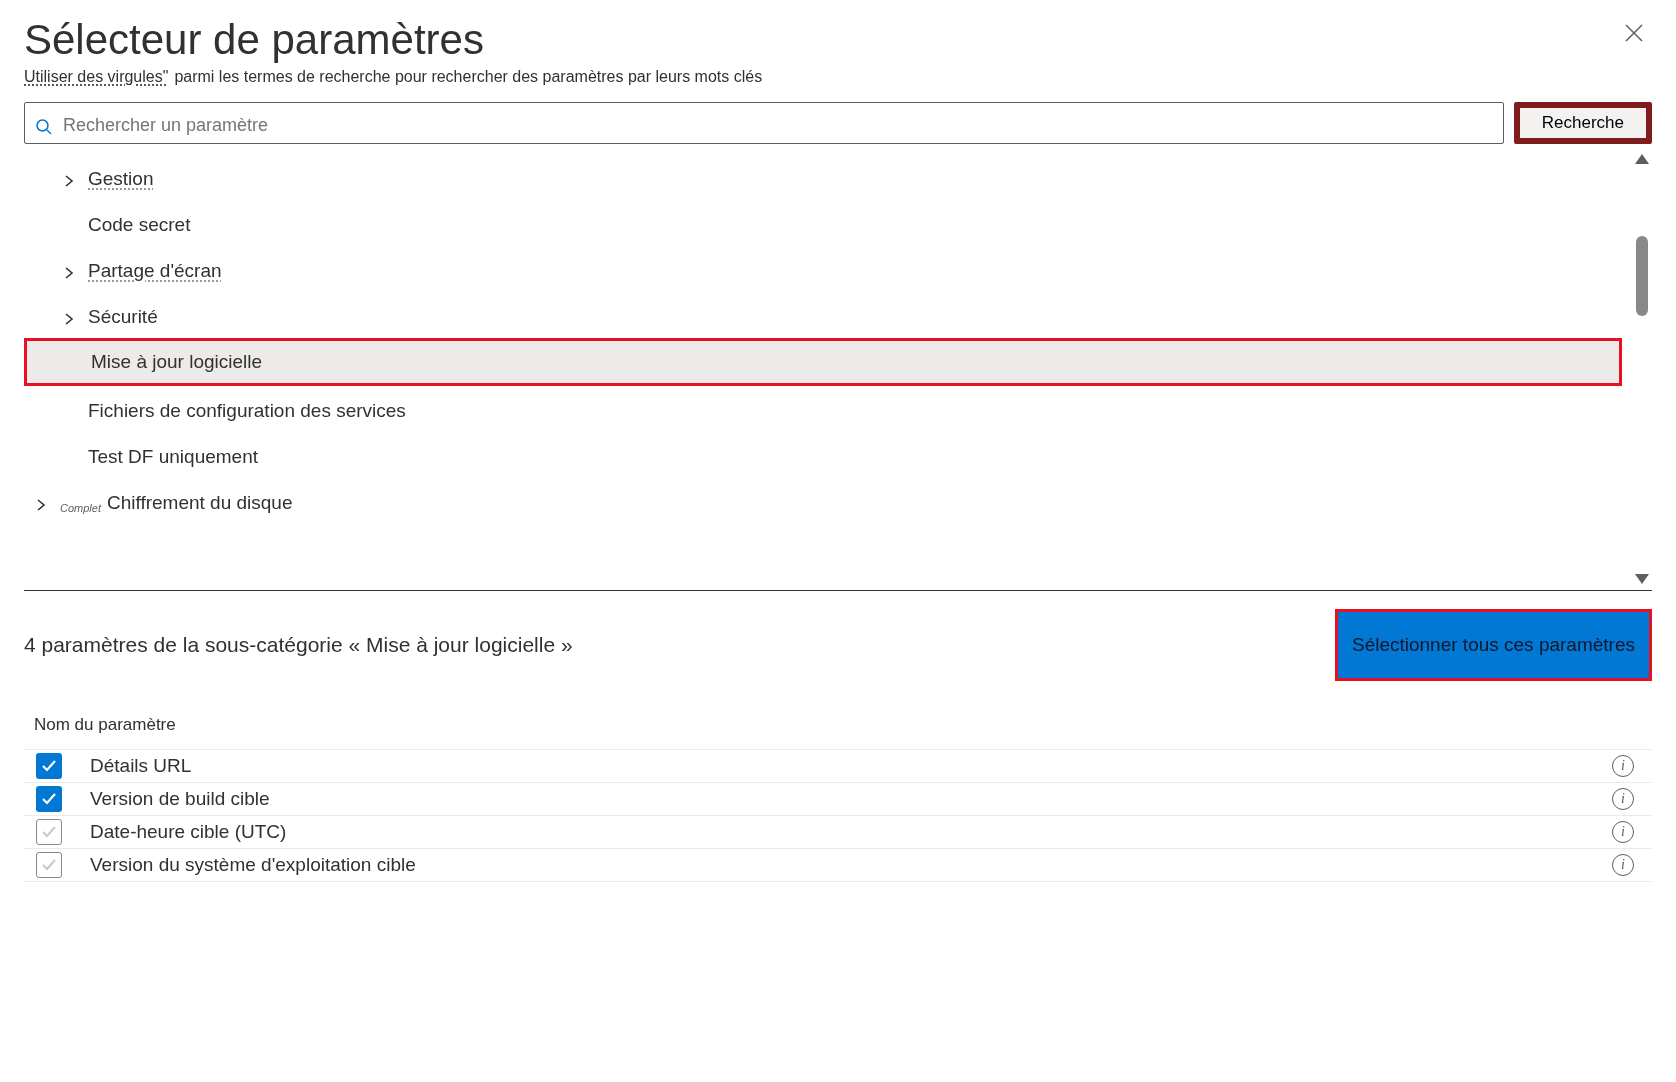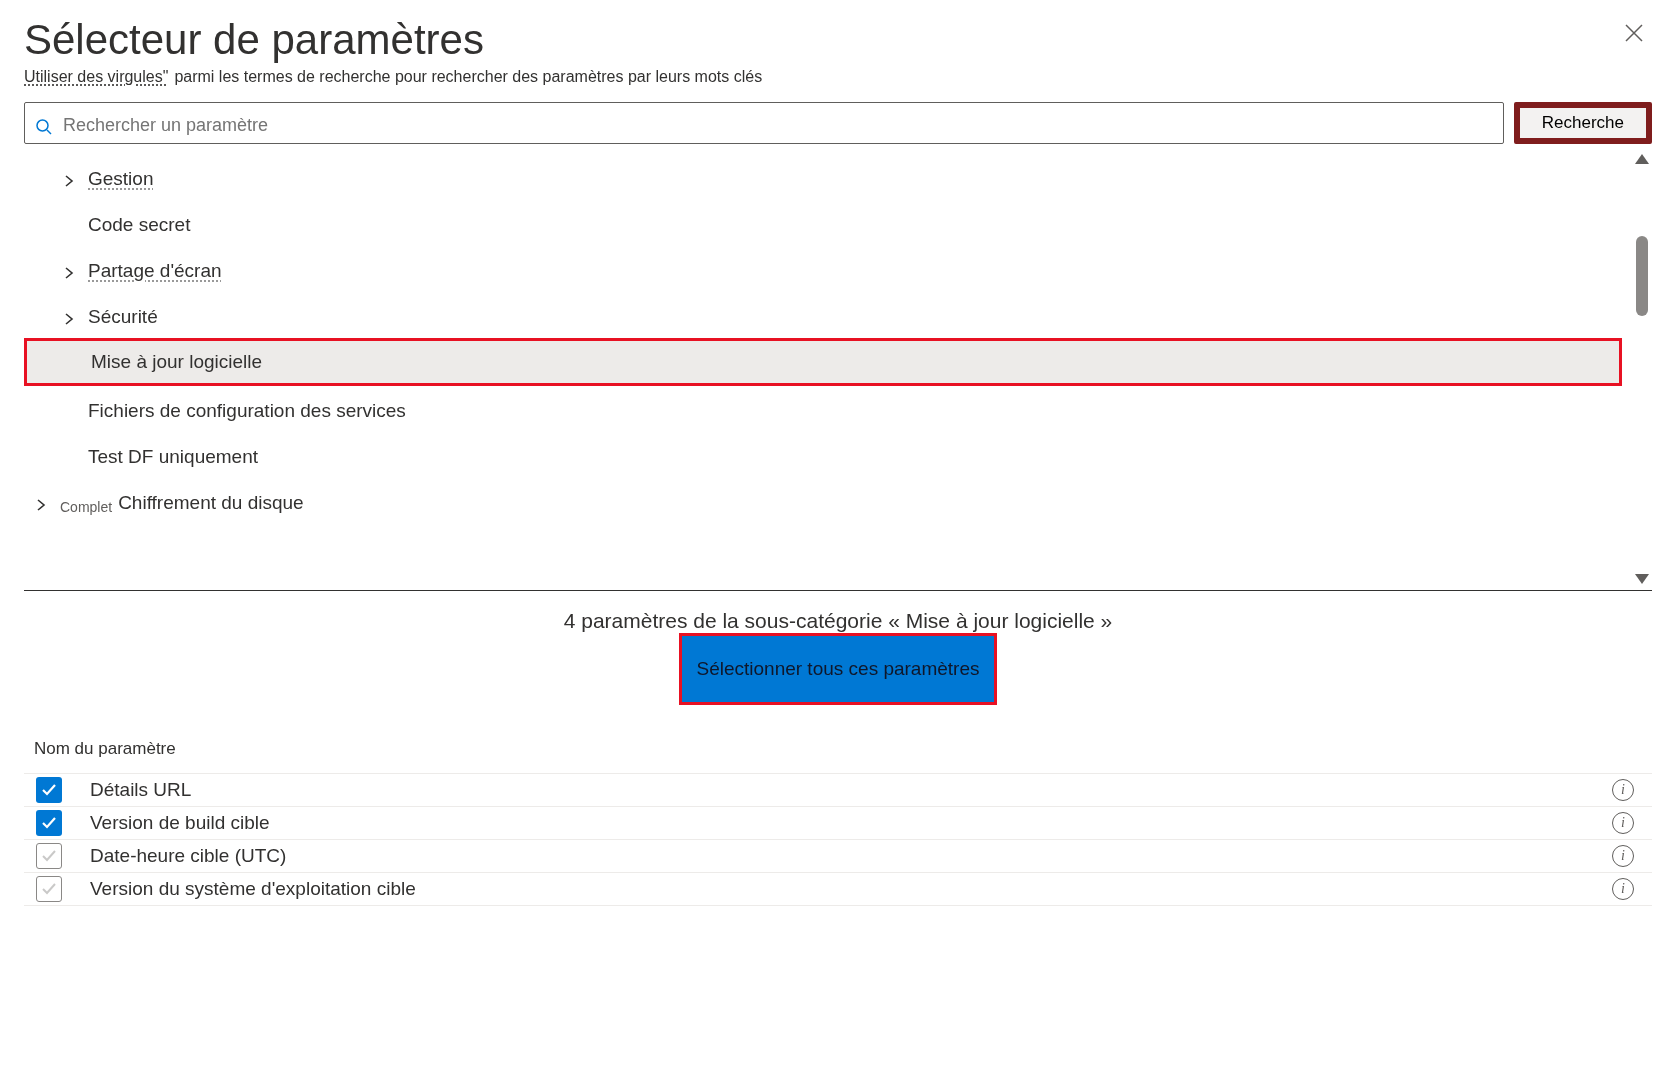--- a/index.html
+++ b/index.html
@@ -133,26 +133,27 @@
     .tree-label.no-under {
       text-decoration: none;
     }
     .selected-item {
       background: #edebe9;
       border: 3px solid #e81123;
       padding-left: 57px;
       margin-left: 0;
     }
     .badge {
-      font-size: 14px;
+      font-size: 11px;
       color: #605e5c;
       margin-right: 6px;
       display: inline-block;
       line-height: 1;
       vertical-align: middle;
+      font-style: italic;
     }
     .scrollbar {
       position: absolute;
       right: 4px;
       top: 0;
       width: 12px;
       bottom: 0;
     }
     .scroll-arrow {
       width: 0;
@@ -187,21 +188,20 @@
       border: none;
       border-top: 1px solid #323130;
       margin: 6px 0 12px 0;
     }
     .subheader-row {
       display: flex;
       justify-content: space-between;
       align-items: center;
       margin-bottom: 20px;
       padding: 6px 0;
-      flex-direction: column;
     }
     .subheader-text {
       font-size: 21px;
     }
     .select-all-btn {
       background: #0078d4;
       color: #0f172a;
       border: 3px solid #e81123;
       padding: 22px 14px;
       font-size: 19px;

